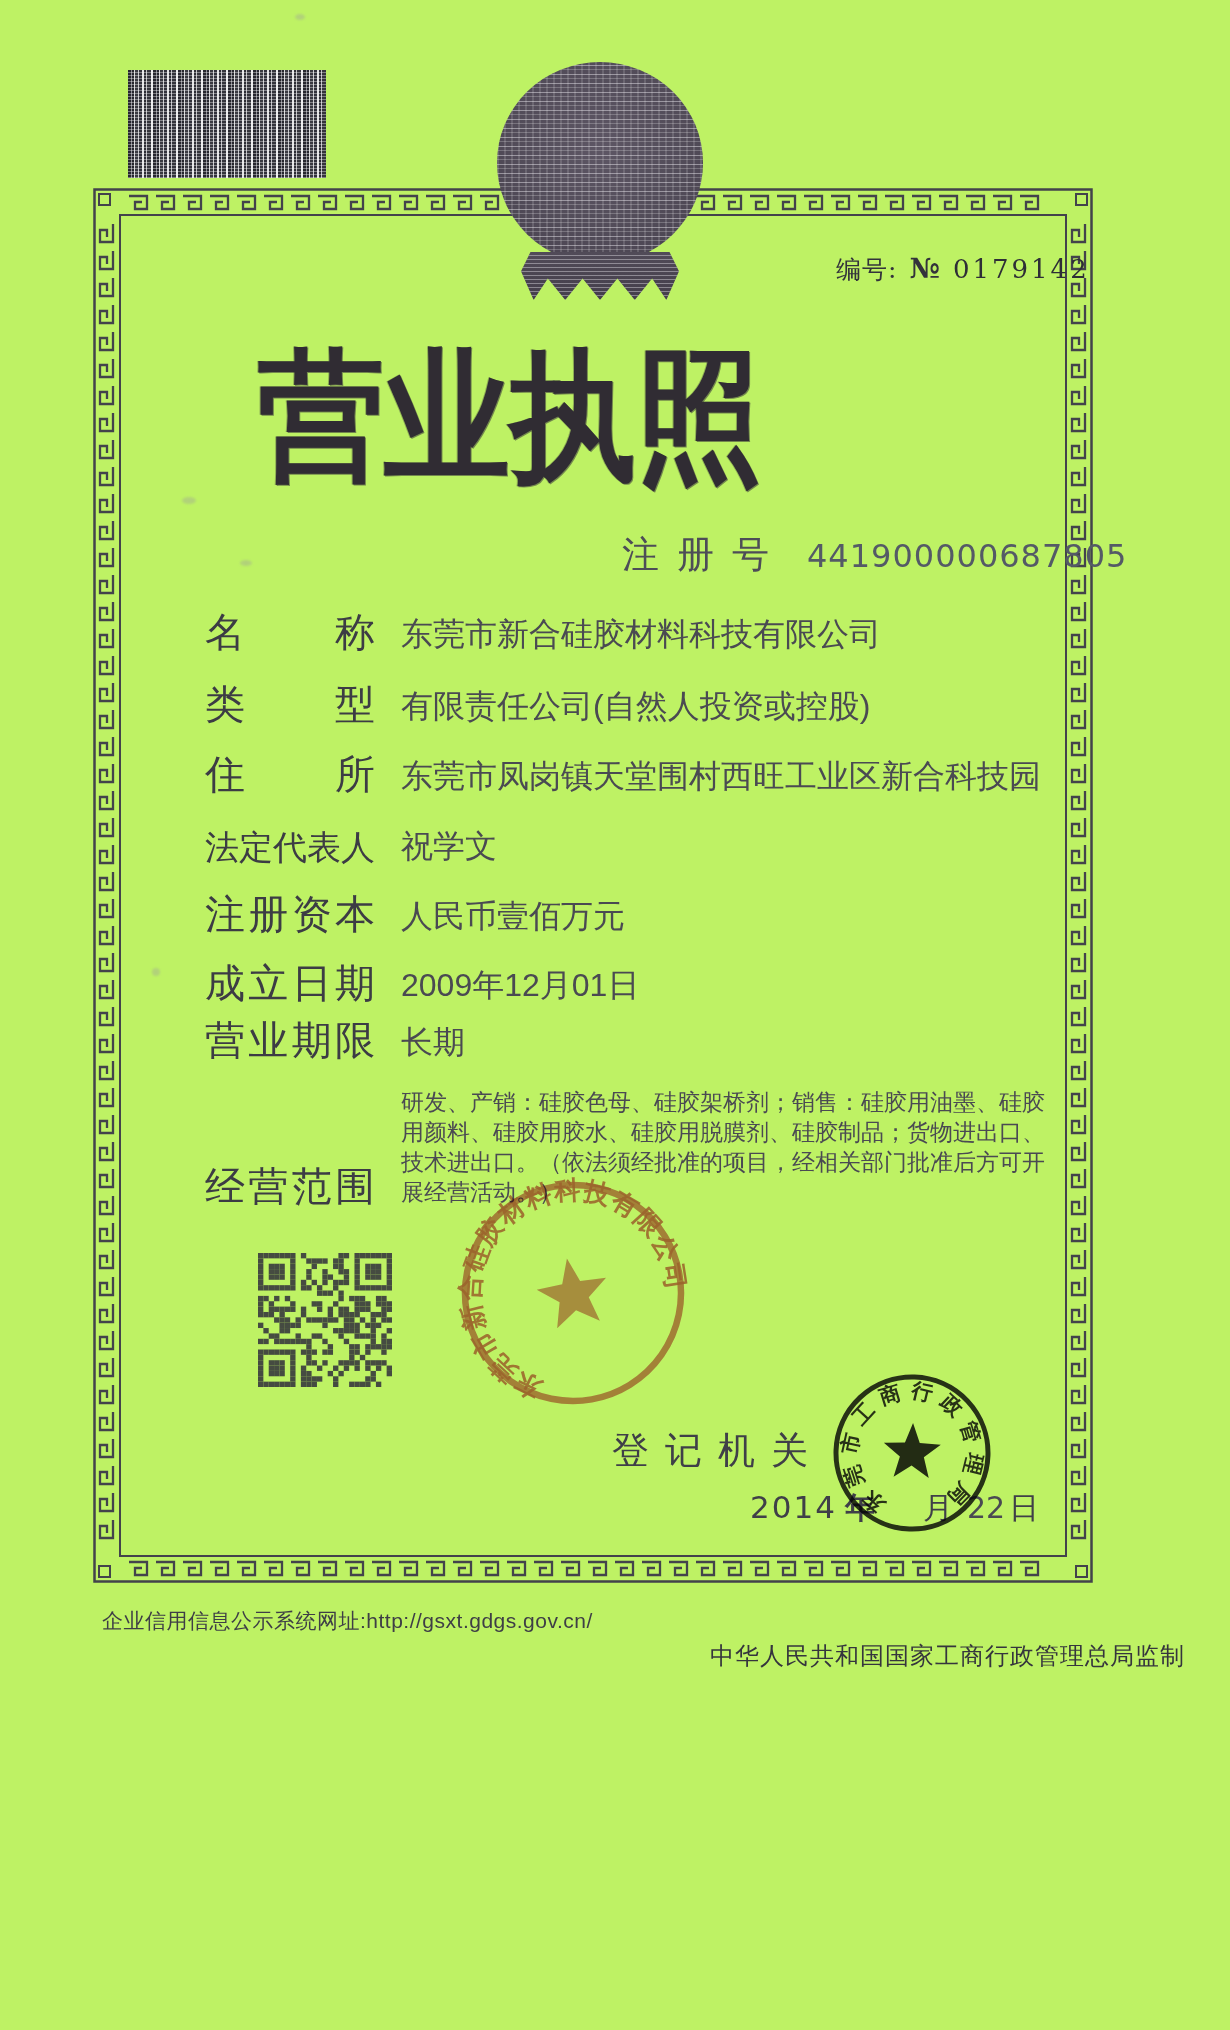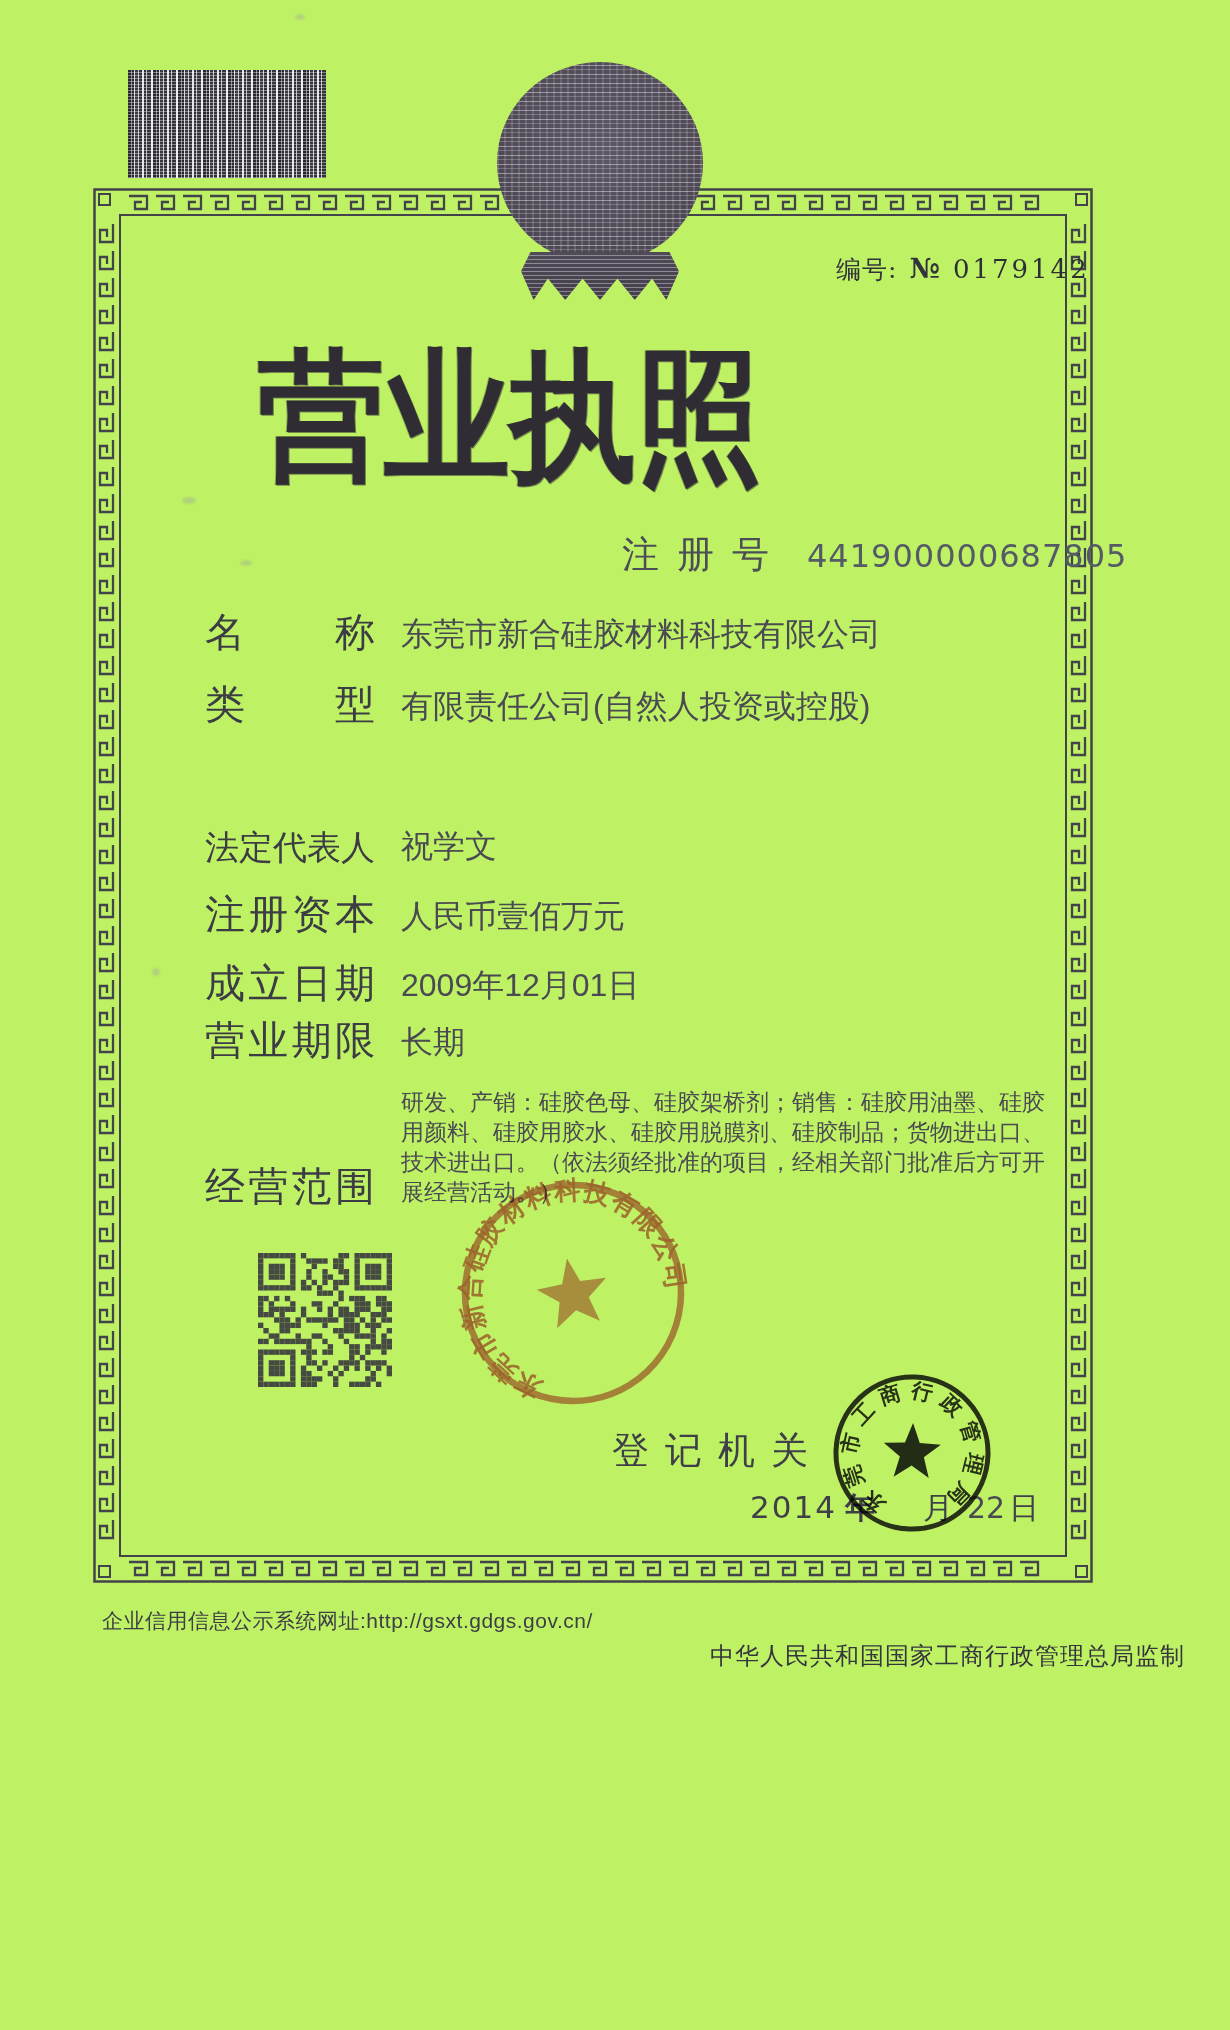--- a/index.html
+++ b/index.html
@@ -305,20 +305,24 @@
   </div>
 
   <div class="fields">
     <div class="field-row" style="top:610px">
       <div class="f-label">名称</div>
       <div class="f-value">东莞市新合硅胶材料科技有限公司</div>
     </div>
     <div class="field-row" style="top:682px">
       <div class="f-label">类型</div>
       <div class="f-value">有限责任公司(自然人投资或控股)</div>
+    </div>
+    <div class="field-row" style="top:752px">
+      <div class="f-label">住所</div>
+      <div class="f-value">东莞市凤岗镇天堂围村西旺工业区新合科技园</div>
     </div>
     <div class="field-row" style="top:822px">
       <div class="f-label" style="font-size:34px">法定代表人</div>
       <div class="f-value">祝学文</div>
     </div>
     <div class="field-row" style="top:892px">
       <div class="f-label">注册资本</div>
       <div class="f-value">人民币壹佰万元</div>
     </div>
     <div class="field-row" style="top:961px">

